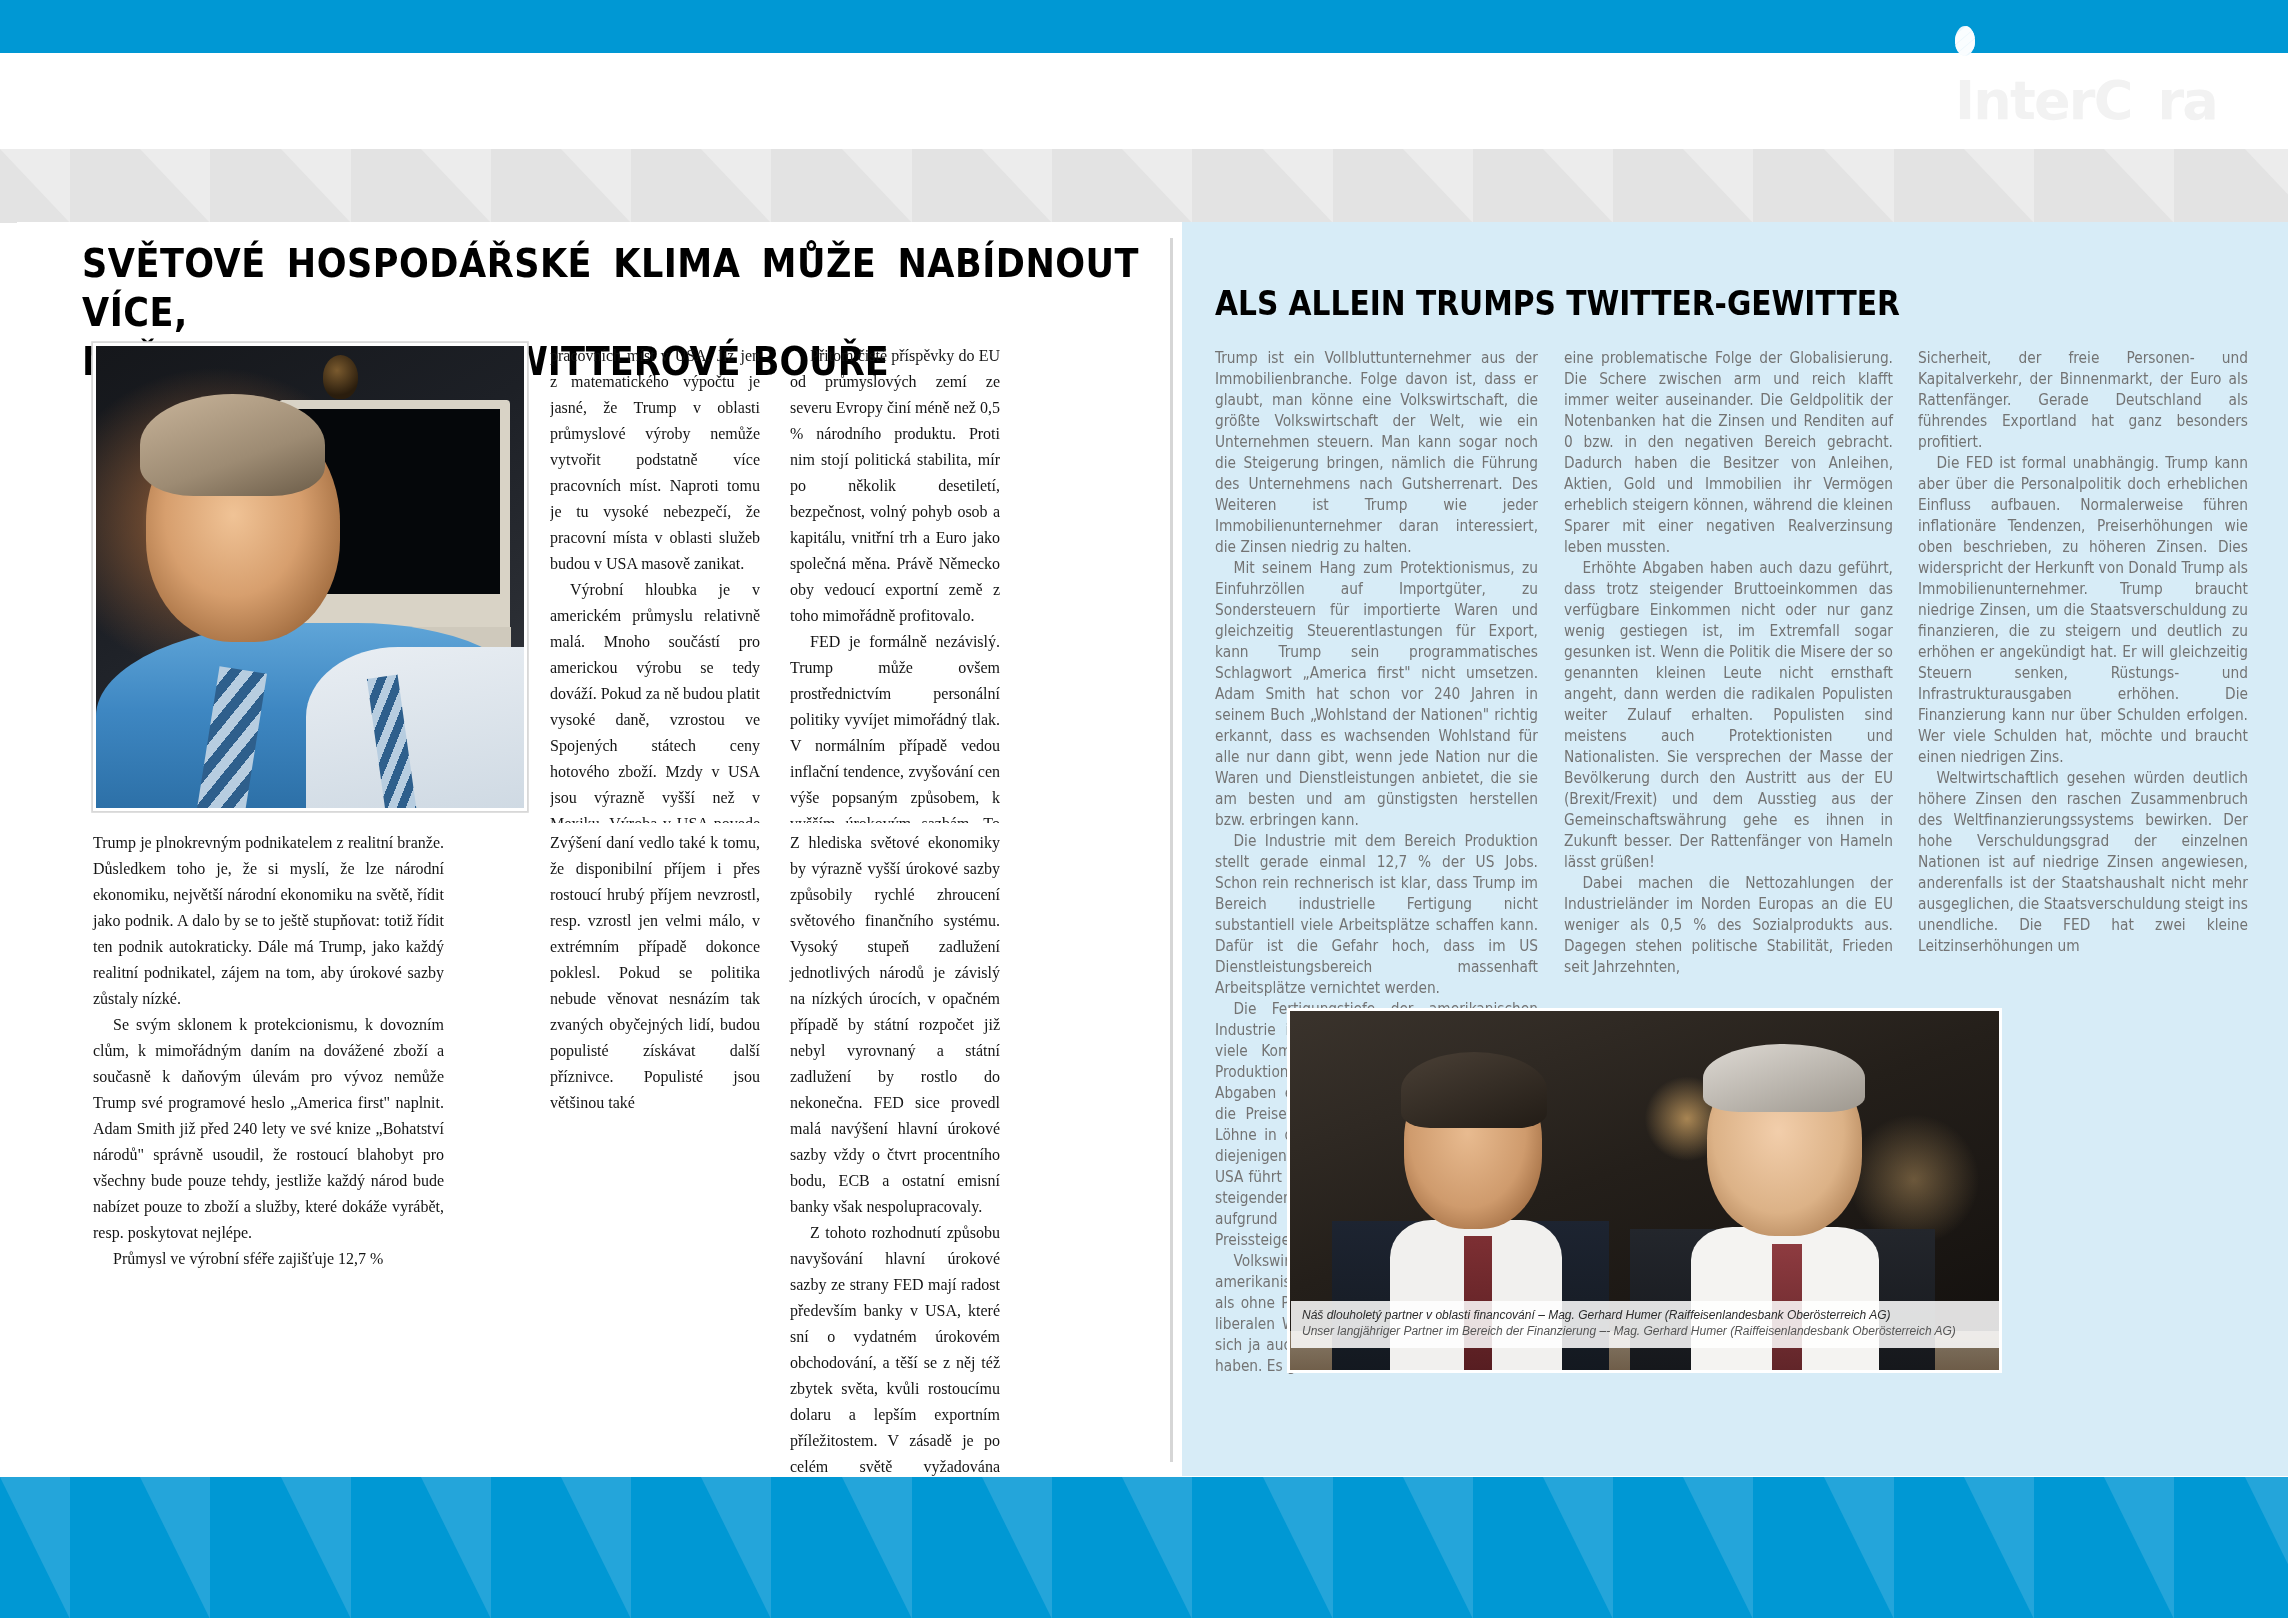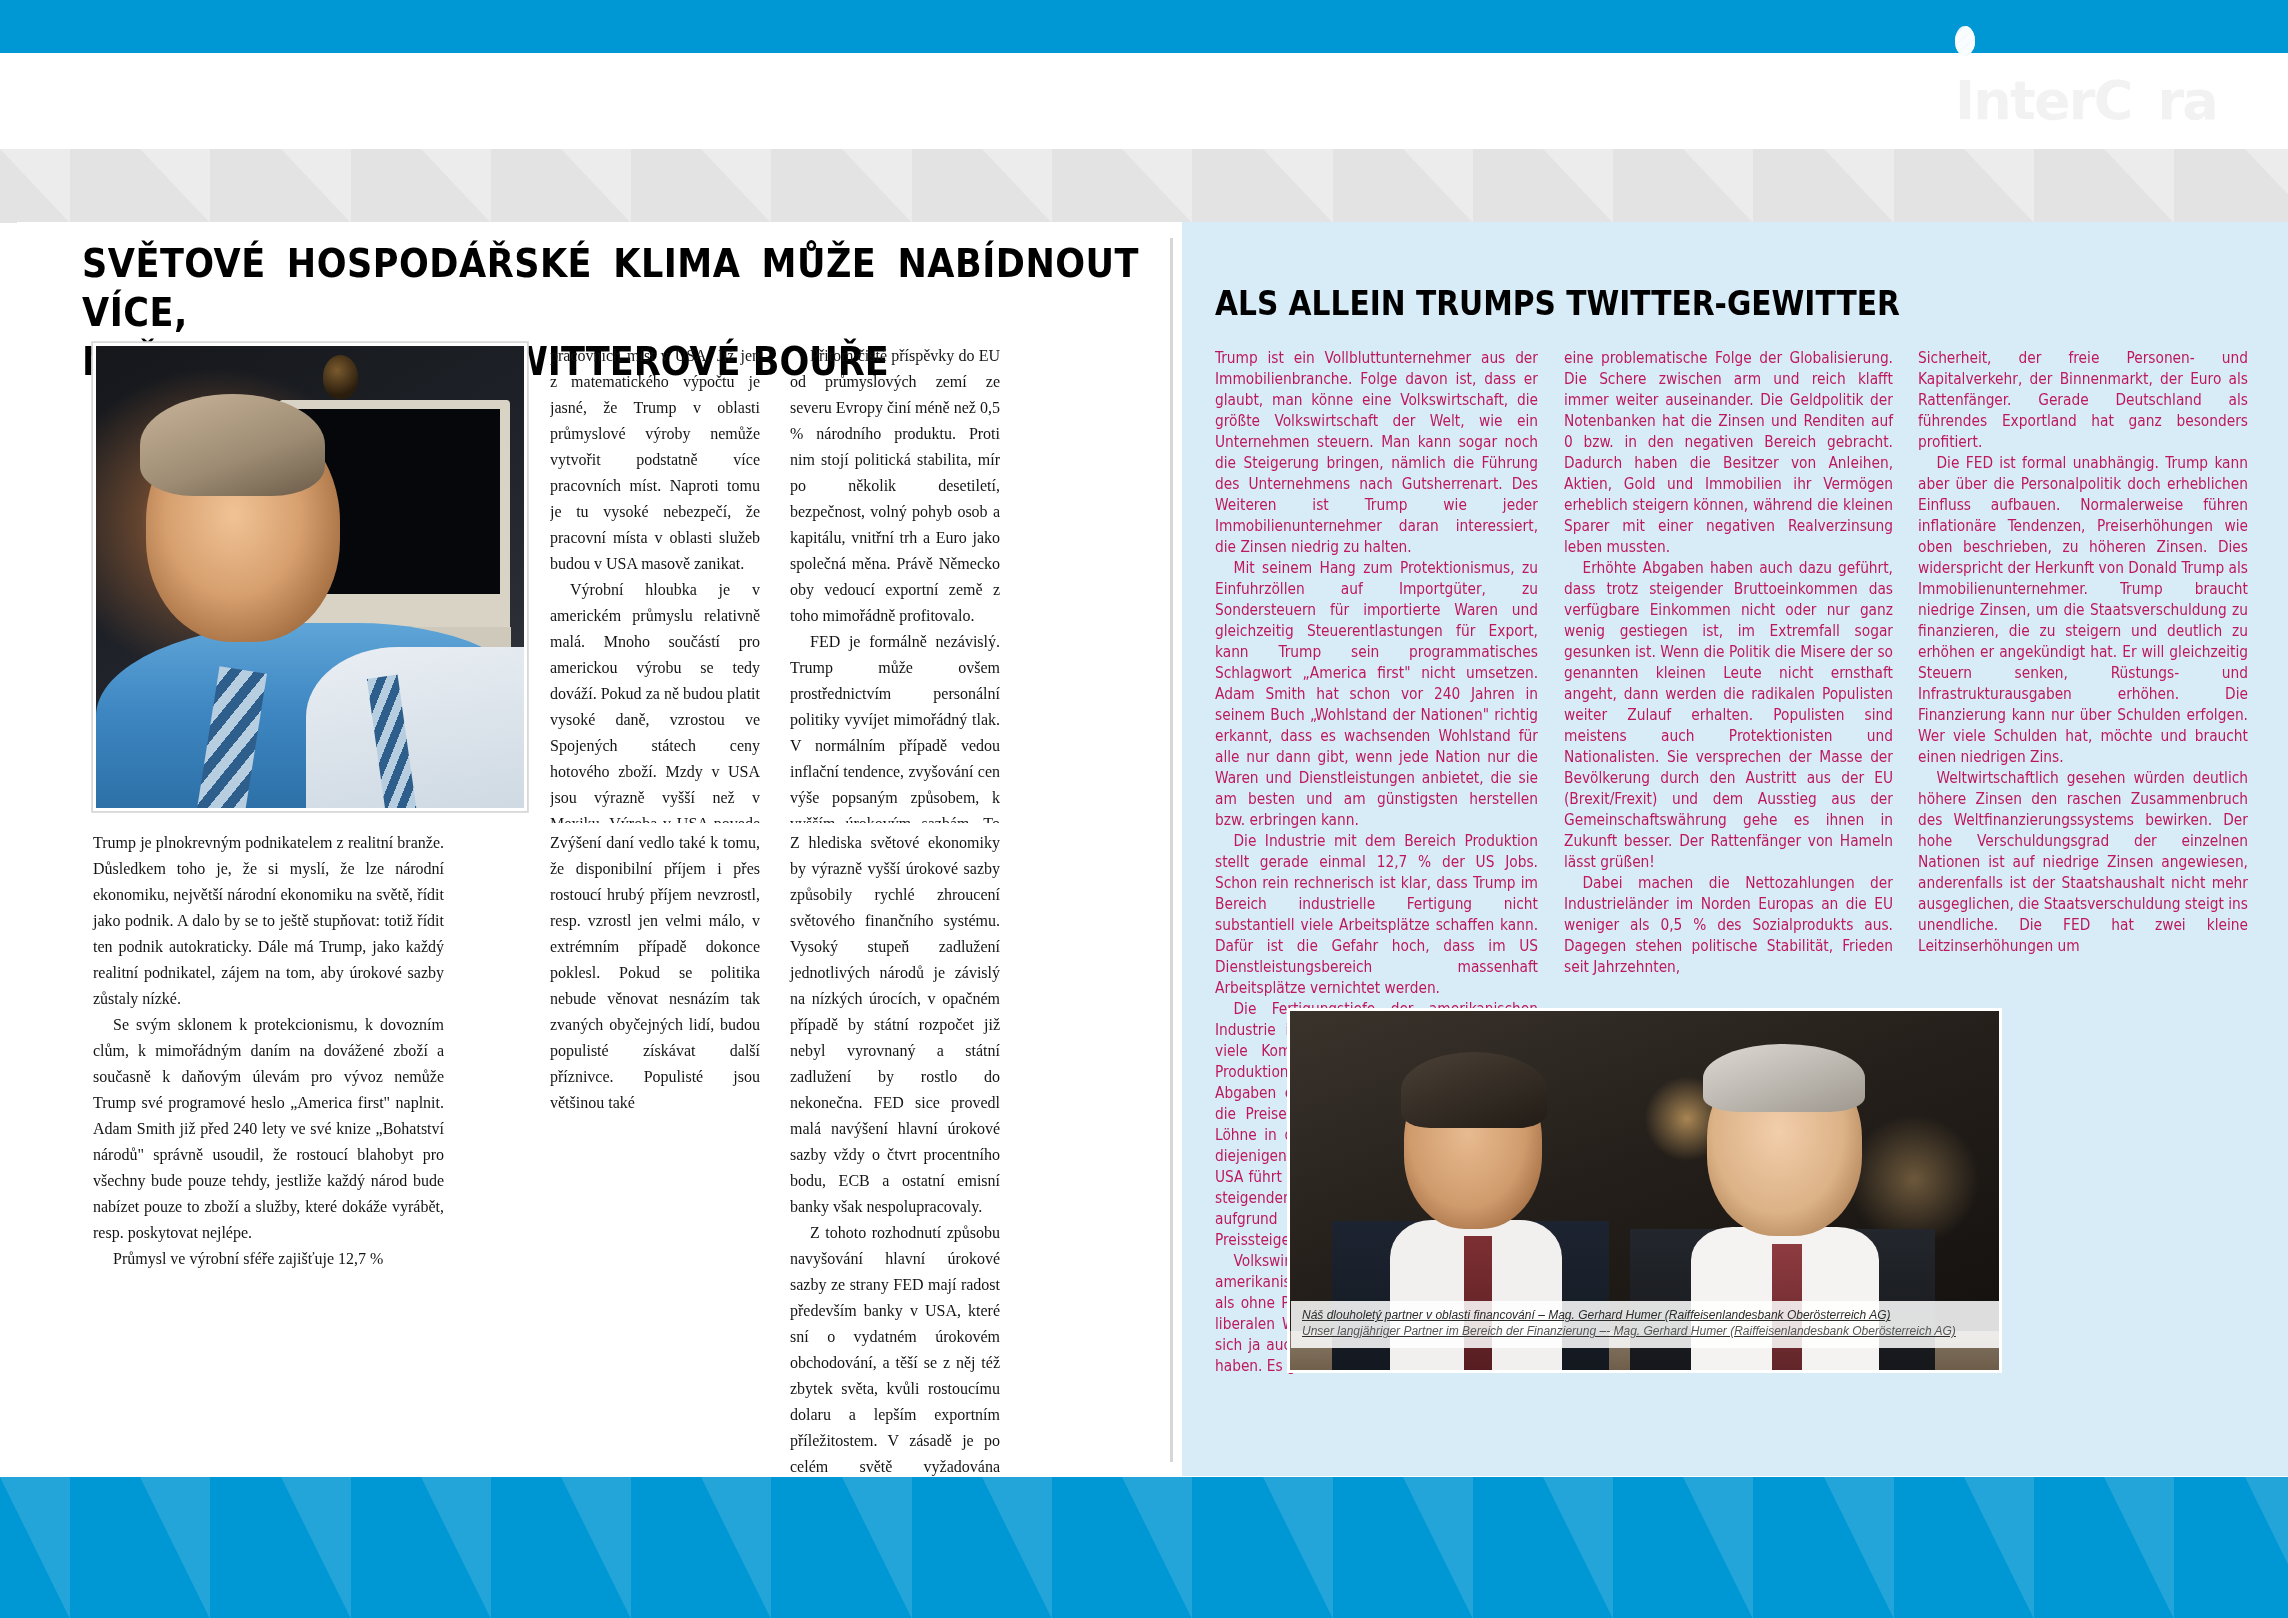--- a/index.html
+++ b/index.html
@@ -251,21 +251,21 @@
     font-size: 33px;
     line-height: 42px;
     color: #000000;
   }
   .de-col {
     position: absolute;
     top: 126px;
     font-family: "DejaVu Sans Condensed", "Liberation Sans Narrow", "Liberation Sans", sans-serif;
     font-size: 15.3px;
     line-height: 21px;
-    color: #be185d;
+    color: #737373;
     text-align: justify;
     hyphens: auto;
   }
   .de-col p { text-indent: 18.5px; margin: 0; }
   .de-col p.first { text-indent: 0; }
   .de-col-1 { left: 33px;  width: 323px; }
   .de-col-2 { left: 382px; width: 329px; }
   .de-col-3 { left: 736px; width: 330px; }
 
   .photo-de {
@@ -353,21 +353,20 @@
   .caption-de {
     position: absolute;
     left: 1291px; top: 1301px;
     width: 708px;
     padding: 7.4px 11px 8.3px 11px;
     background: rgba(255,255,255,0.86);
     font-size: 12px;
     line-height: 15.7px;
     color: #2b2b2b;
     font-style: italic;
-    text-decoration: underline;
   }
   .caption-de .de2 { color: #555; }
 </style>
 </head>
 <body>
 
 <div id="page">
 
   <div class="top-band"></div>
 

